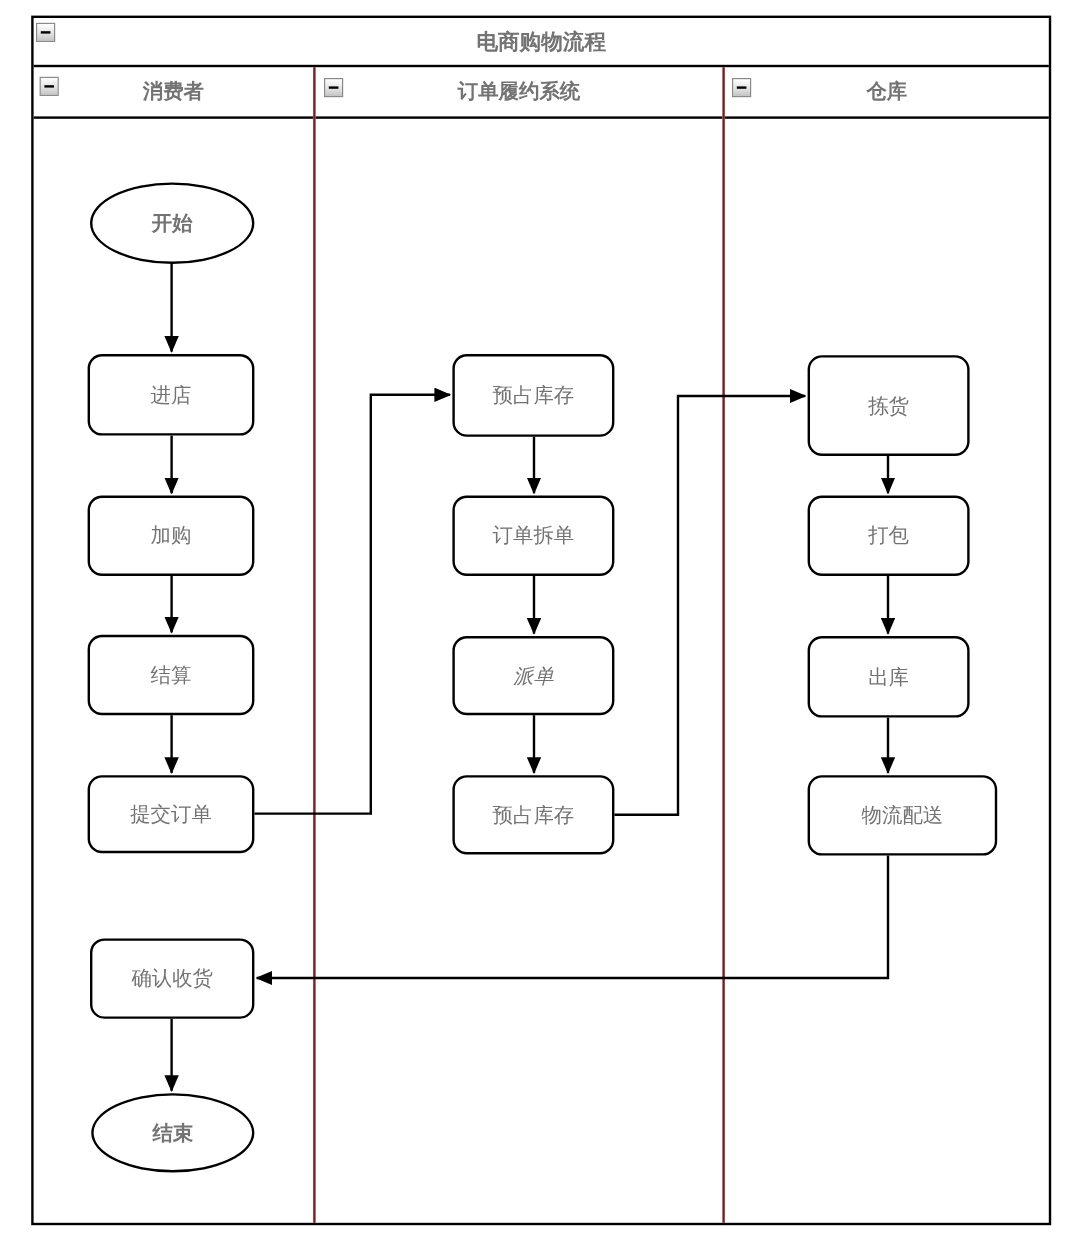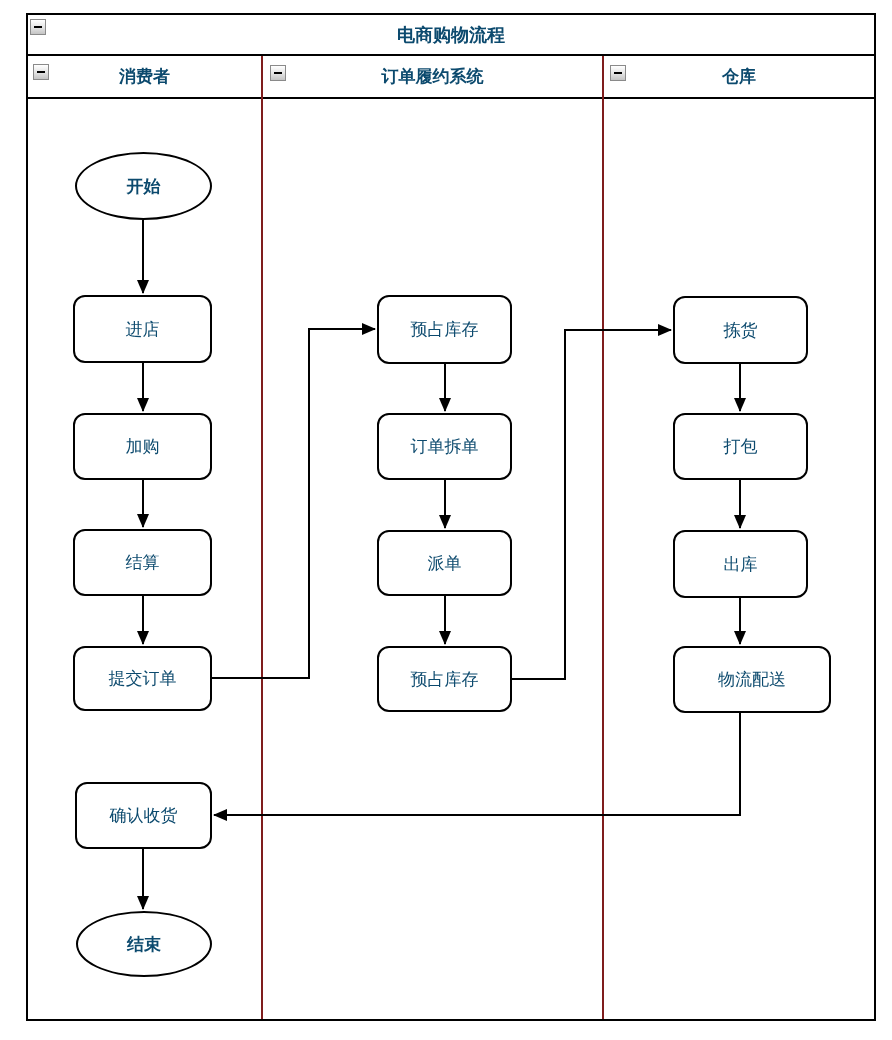--- a/index.html
+++ b/index.html
@@ -1,18 +1,18 @@
 <!DOCTYPE html>
 <html><head>
 <meta charset="utf-8">
 <style>
   html,body { margin:0; padding:0; background:#ffffff; }
   .canvas {
     position:relative; width:892px; height:1040px; background:#ffffff;
-    font-family:"Liberation Sans","DejaVu Sans",sans-serif; color:#0c4a6e;
+    font-family:"Liberation Sans","DejaVu Sans",sans-serif; color:#737373;
     overflow:hidden;
   }
   .pool {
     position:absolute; left:26px; top:13px; width:850px; height:1008px;
     border:2px solid #000; box-sizing:border-box; background:#fff;
   }
   .pool-title-row {
     height:41px; box-sizing:border-box; border-bottom:2px solid #000;
     display:flex; align-items:center; justify-content:center;
   }
@@ -115,27 +115,27 @@
       </div>
       <div class="node" style="left: 73px; top: 646px; width: 139px; height: 65px;">
         <span>提交订单</span>
       </div>
       <div class="node" style="left: 377px; top: 295px; width: 135px; height: 69px;">
         <span>预占库存</span>
       </div>
       <div class="node" style="left: 377px; top: 413px; width: 135px; height: 67px;">
         <span>订单拆单</span>
       </div>
-      <div class="node" style="left: 377px; top: 530px; width: 135px; height: 66px;">
+      <div class="node" style="left: 377px; top: 530px; width: 135px; height: 66px; font-style: italic;">
         <span>派单</span>
       </div>
       <div class="node" style="left: 377px; top: 646px; width: 135px; height: 66px;">
         <span>预占库存</span>
       </div>
-      <div class="node" style="left: 673px; top: 296px; width: 135px; height: 68px;">
+      <div class="node" style="left: 673px; top: 296px; width: 135px; height: 84px;">
         <span>拣货</span>
       </div>
       <div class="node" style="left: 673px; top: 413px; width: 135px; height: 67px;">
         <span>打包</span>
       </div>
       <div class="node" style="left: 673px; top: 530px; width: 135px; height: 68px;">
         <span>出库</span>
       </div>
       <div class="node" style="left: 673px; top: 646px; width: 158px; height: 67px;">
         <span>物流配送</span>

